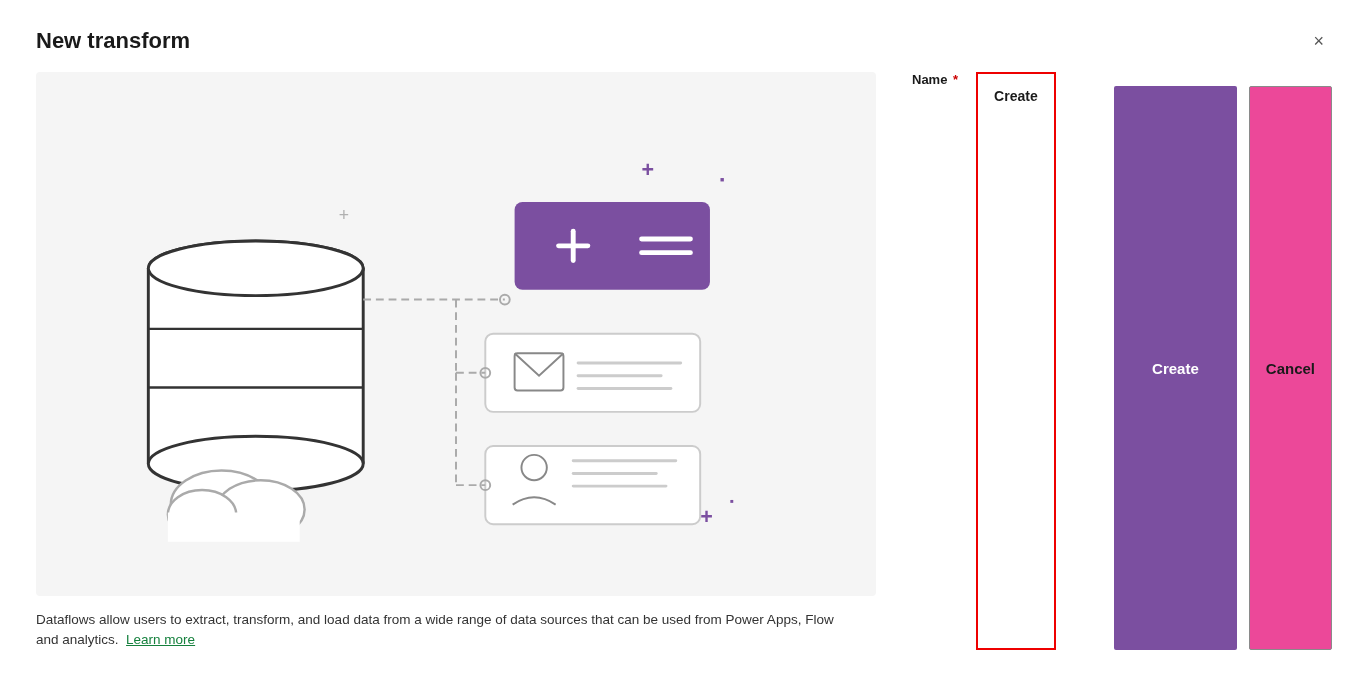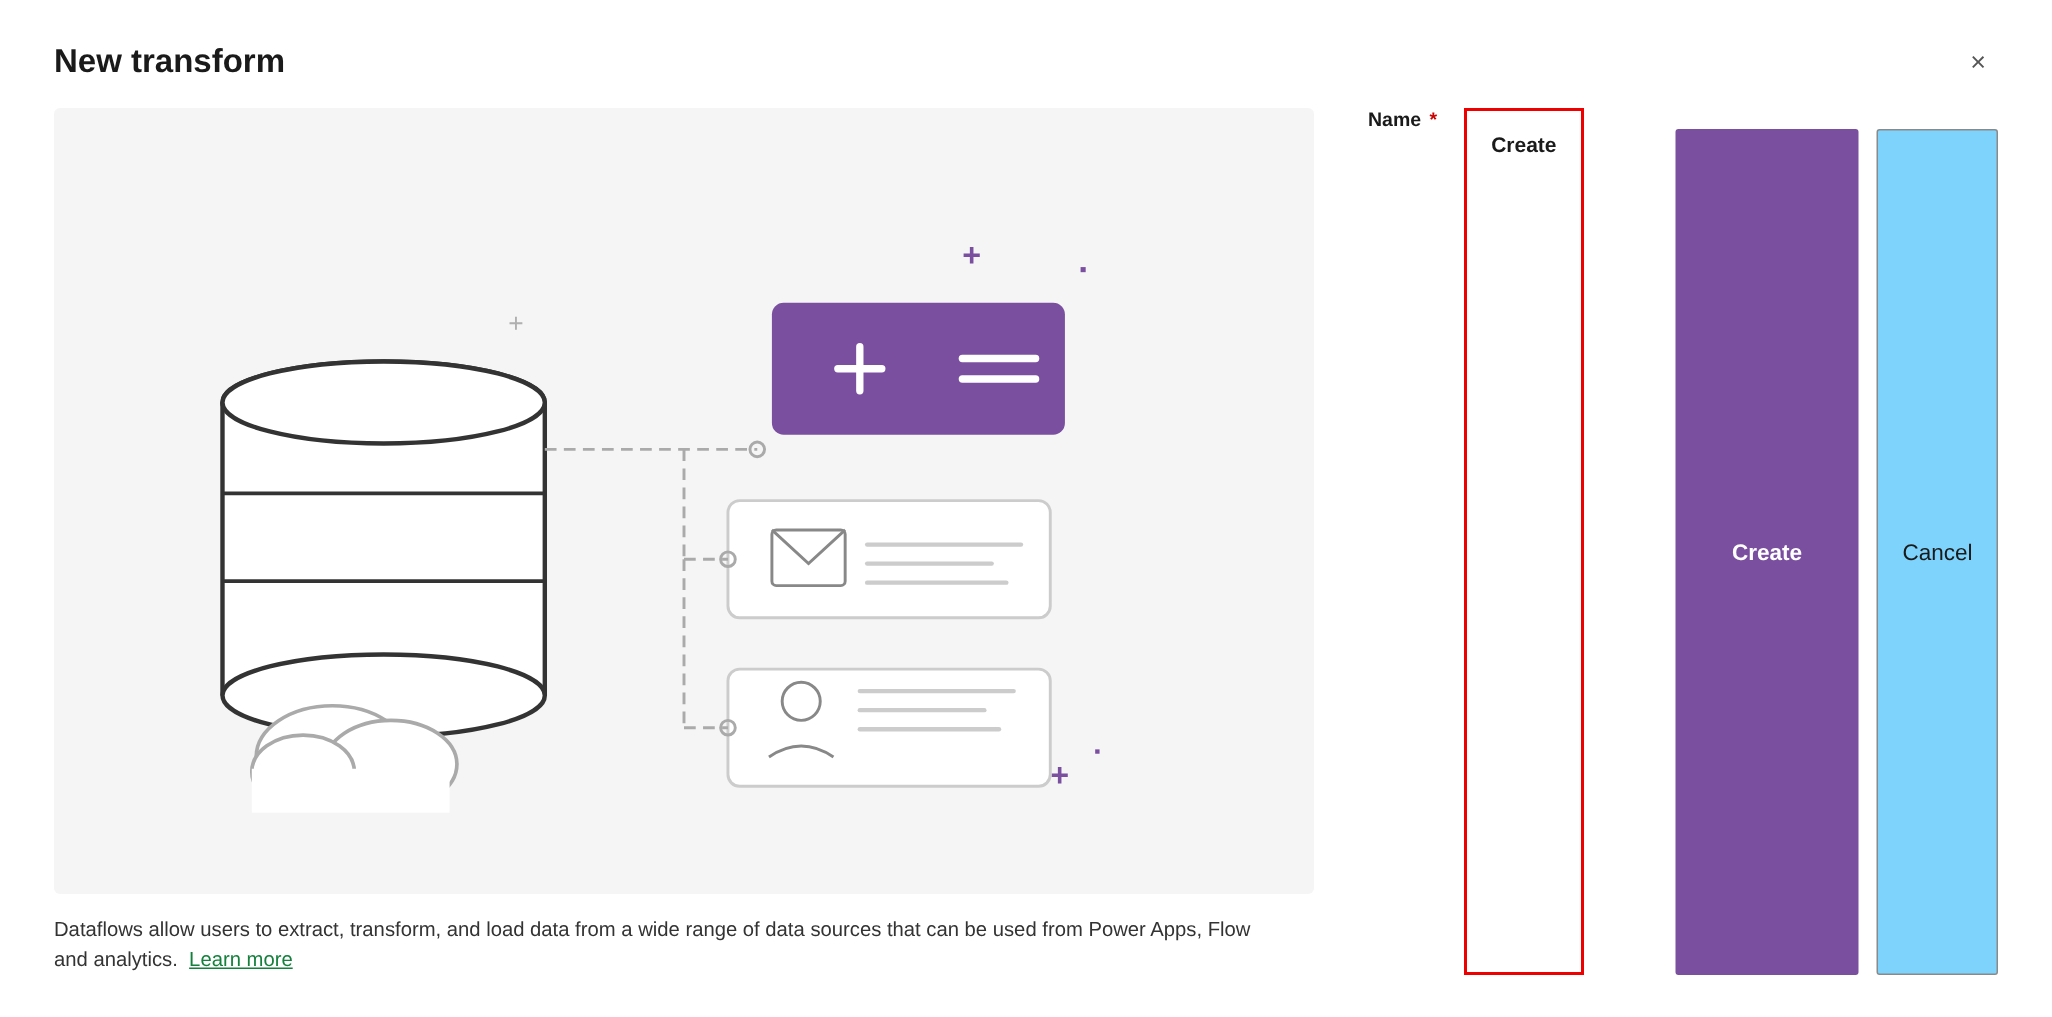--- a/index.html
+++ b/index.html
@@ -158,26 +158,26 @@
       background: #7b4fa0;
       color: #fff;
       border: none;
       padding: 10px 38px;
       font-size: 15px;
       font-weight: 600;
       cursor: pointer;
       border-radius: 2px;
     }
     .btn-cancel {
-      background: #7dd3fc;
+      background: #ec4899;
       color: #1a1a1a;
       border: 1.5px solid #8a8a8a;
       padding: 10px 16px;
       font-size: 15px;
-      font-weight: 400;
+      font-weight: 700;
       cursor: pointer;
       border-radius: 2px;
     }
   </style>
 </head>
 <body>
 
 <div class="dialog">
 
   <div class="dialog-header">

